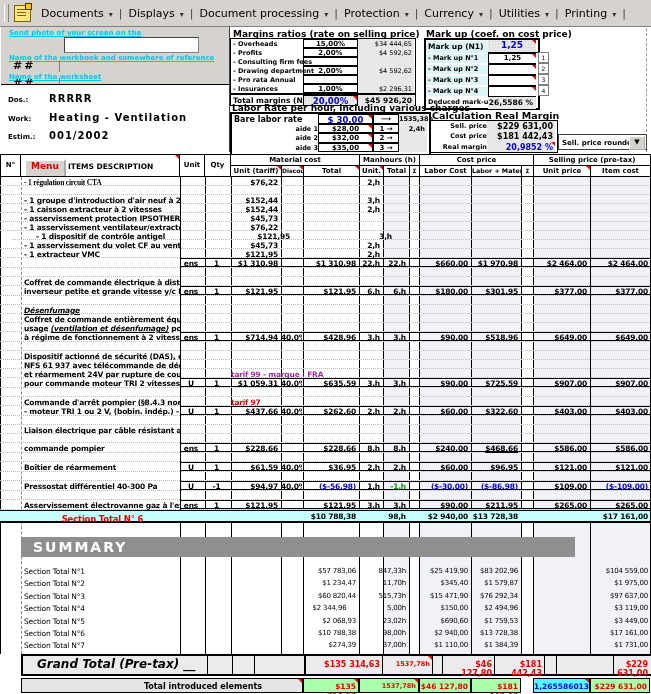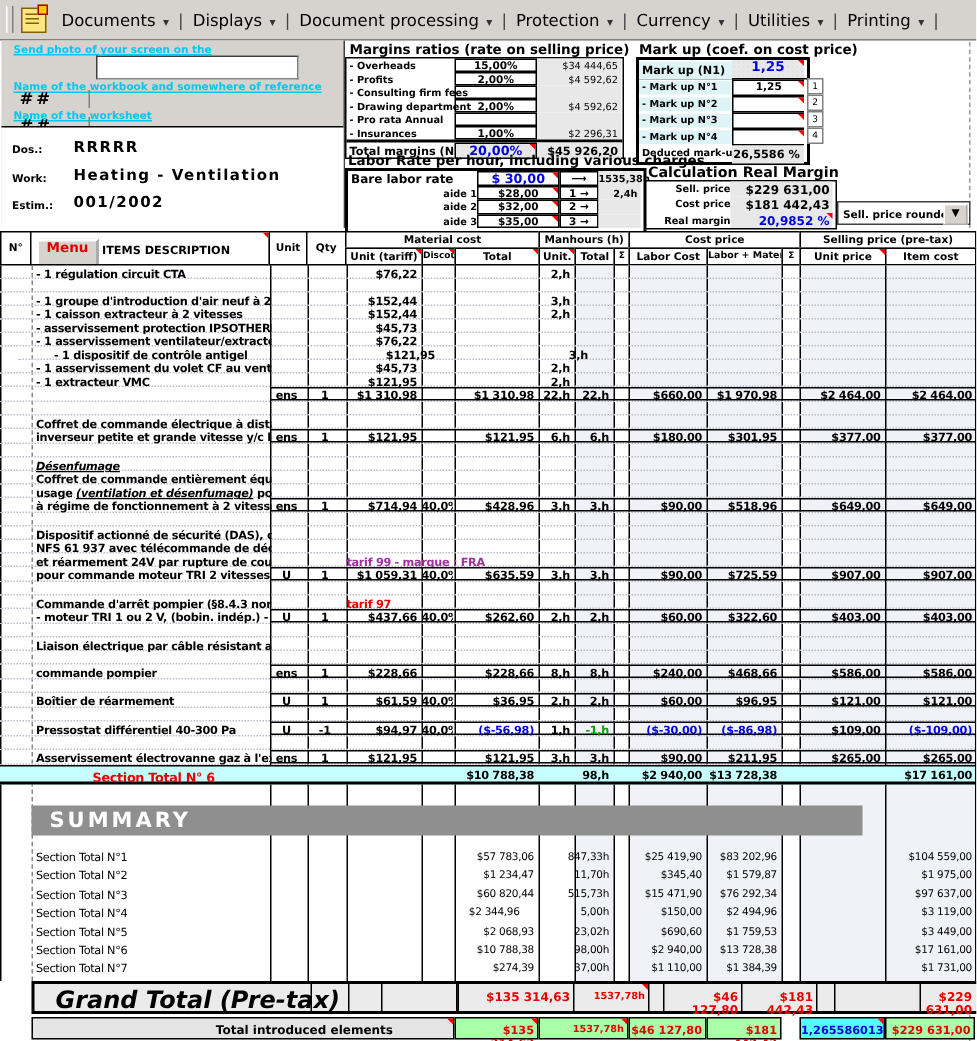--- a/index.html
+++ b/index.html
@@ -286,21 +286,21 @@
         <div class="vline" style="left: 409px;"></div>
         <div class="vline" style="left: 419px;"></div>
         <div class="vline" style="left: 471px;"></div>
         <div class="vline" style="left: 521px;"></div>
         <div class="vline" style="left: 533px;"></div>
         <div class="vline" style="left: 590px;"></div>
         <div class="vline" style="left: 650px;"></div>
       </div>
     <div id="bodyrows" style="position:absolute;left:0;top:0;width:651px;">
         <div class="trow" style="height: 9px;">
-          <span class="cell " style="left: 21px; width: 157px; text-align: left; padding-left: 3px; top: 1px;">- 1 régulation circuit CTA</span>
+          <span class="cell " style="left: 21px; width: 157px; text-align: left; padding-left: 3px; top: 1px; font-family: Liberation Serif, serif;">- 1 régulation circuit CTA</span>
           <span class="cell " style="left: 231px; width: 47px; text-align: right; padding-right: 2px; top: 1px;">$76,22</span>
           <span class="cell " style="left: 359px; width: 21px; text-align: right; padding-right: 2px; top: 1px;">2,h</span>
         </div>
         <div class="trow" style="height: 9px;"></div>
         <div class="trow" style="height: 9px;">
           <span class="cell " style="left: 21px; width: 157px; text-align: left; padding-left: 3px; top: 1px;">- 1 groupe d'introduction d'air neuf à 2 vitesses</span>
           <span class="cell " style="left: 231px; width: 47px; text-align: right; padding-right: 2px; top: 1px;">$152,44</span>
           <span class="cell " style="left: 359px; width: 21px; text-align: right; padding-right: 2px; top: 1px;">3,h</span>
         </div>
         <div class="trow" style="height: 9px;">
@@ -441,21 +441,21 @@
         <div class="trow" style="height: 10px;">
           <div class="boxline"></div>
           <span class="cell " style="left: 21px; width: 157px; text-align: left; padding-left: 3px; top: 1px;">commande pompier</span>
           <span class="cell " style="left: 180px; width: 22px; text-align: center; padding-right: 2px; top: 1px;">ens</span>
           <span class="cell " style="left: 205px; width: 23px; text-align: center; padding-right: 2px; top: 1px;">1</span>
           <span class="cell " style="left: 231px; width: 47px; text-align: right; padding-right: 2px; top: 1px;">$228,66</span>
           <span class="cell " style="left: 303px; width: 53px; text-align: right; padding-right: 2px; top: 1px;">$228,66</span>
           <span class="cell " style="left: 359px; width: 21px; text-align: right; padding-right: 2px; top: 1px;">8,h</span>
           <span class="cell " style="left: 383px; width: 23px; text-align: right; padding-right: 2px; top: 1px;">8,h</span>
           <span class="cell " style="left: 419px; width: 49px; text-align: right; padding-right: 2px; top: 1px;">$240,00</span>
-          <span class="cell " style="left: 471px; width: 47px; text-align: right; padding-right: 2px; top: 1px;">$468,66</span>
+          <span class="cell " style="left: 471px; width: 47px; text-align: right; padding-right: 2px; top: 1px; text-decoration: underline;">$468,66</span>
           <span class="cell " style="left: 533px; width: 54px; text-align: right; padding-right: 2px; top: 1px;">$586,00</span>
           <span class="cell " style="left: 590px; width: 58px; text-align: right; padding-right: 2px; top: 1px;">$586,00</span>
         </div>
         <div class="trow" style="height: 9px;"></div>
         <div class="trow" style="height: 10px;">
           <div class="boxline"></div>
           <span class="cell " style="left: 21px; width: 157px; text-align: left; padding-left: 3px; top: 1px;">Boîtier de réarmement</span>
           <span class="cell " style="left: 180px; width: 22px; text-align: center; padding-right: 2px; top: 1px;">U</span>
           <span class="cell " style="left: 205px; width: 23px; text-align: center; padding-right: 2px; top: 1px;">1</span>
           <span class="cell " style="left: 231px; width: 47px; text-align: right; padding-right: 2px; top: 1px;">$61,59</span>
@@ -563,21 +563,21 @@
           <span class="cell sumval" style="left: 303px; width: 53px; text-align: right; top: 2px; font-weight: normal;">$274,39</span>
           <span class="cell sumval" style="left: 359px; width: 47px; text-align: right; top: 2px; font-weight: normal;">37,00h</span>
           <span class="cell sumval" style="left: 419px; width: 49px; text-align: right; top: 2px; font-weight: normal;">$1 110,00</span>
           <span class="cell sumval" style="left: 471px; width: 47px; text-align: right; top: 2px; font-weight: normal;">$1 384,39</span>
           <span class="cell sumval" style="left: 590px; width: 58px; text-align: right; top: 2px; font-weight: normal;">$1 731,00</span>
         </div>
       </div>
   </div>
 
   <div class="abs grandbox" style="left:21px;top:654px;width:629px;height:18px;">
-    <span class="abs nw b" style="left:14px;top:1px;font-size:16px;font-style:italic;">Grand Total (Pre-tax) __</span>
+    <span class="abs nw b" style="left:14px;top:1px;font-size:12px;font-style:italic;">Grand Total (Pre-tax) __</span>
     <div class="gcell" style="left:184px;width:25px;"></div>
     <div class="gcell" style="left:209px;width:22px;"></div>
     <div class="gcell" style="left:231px;width:50px;"></div>
     <div class="gcell" style="left:281px;width:22px;"></div>
     <div class="gcell" style="left:282px;width:56px;left:282px;" style2=""></div>
     <div class="gcell" style="left:282px;width:77px;">$135 314,63</div>
     <div class="gcell rc" style="left:359px;width:50px;font-size:6.5px;">1537,78h</div>
     <div class="gcell" style="left:409px;width:10px;"></div>
     <div class="gcell" style="left:419px;width:52px;">$46 127,80</div>
     <div class="gcell" style="left:471px;width:50px;">$181 442,43</div>

